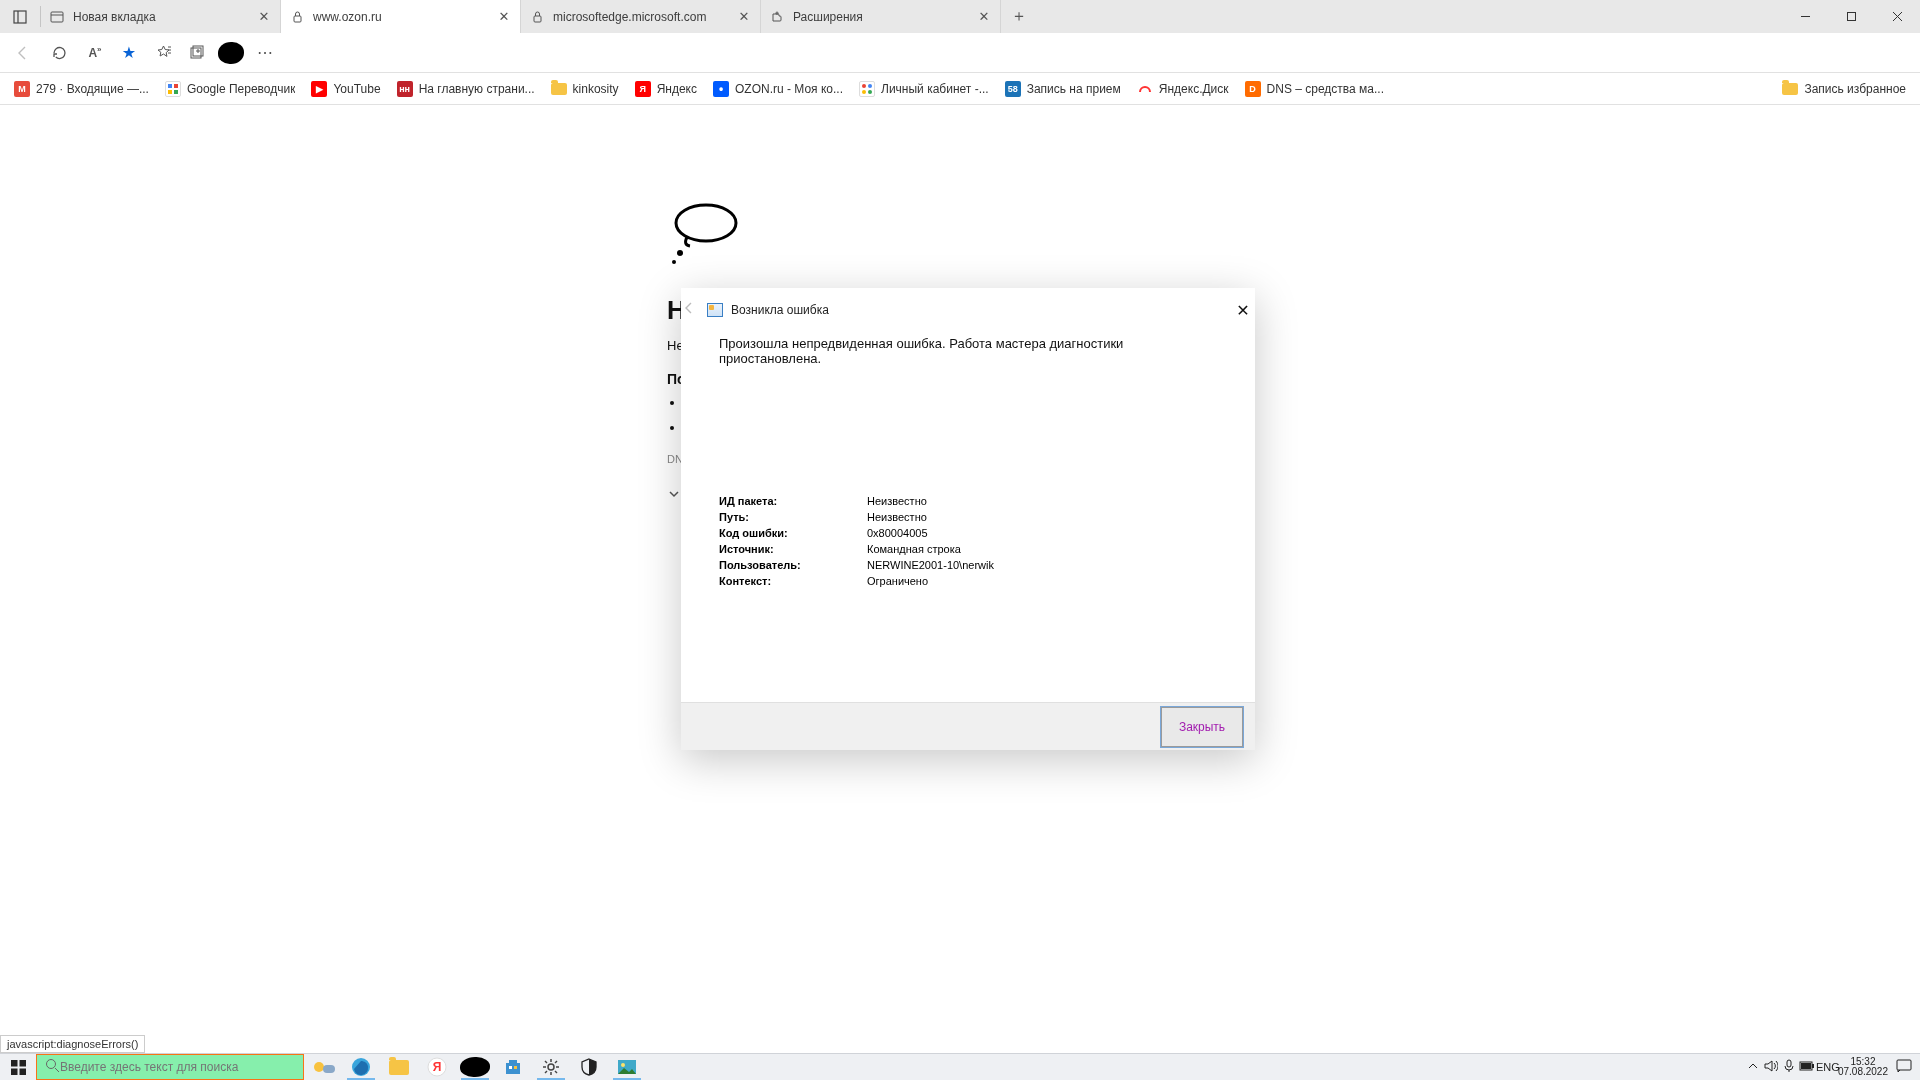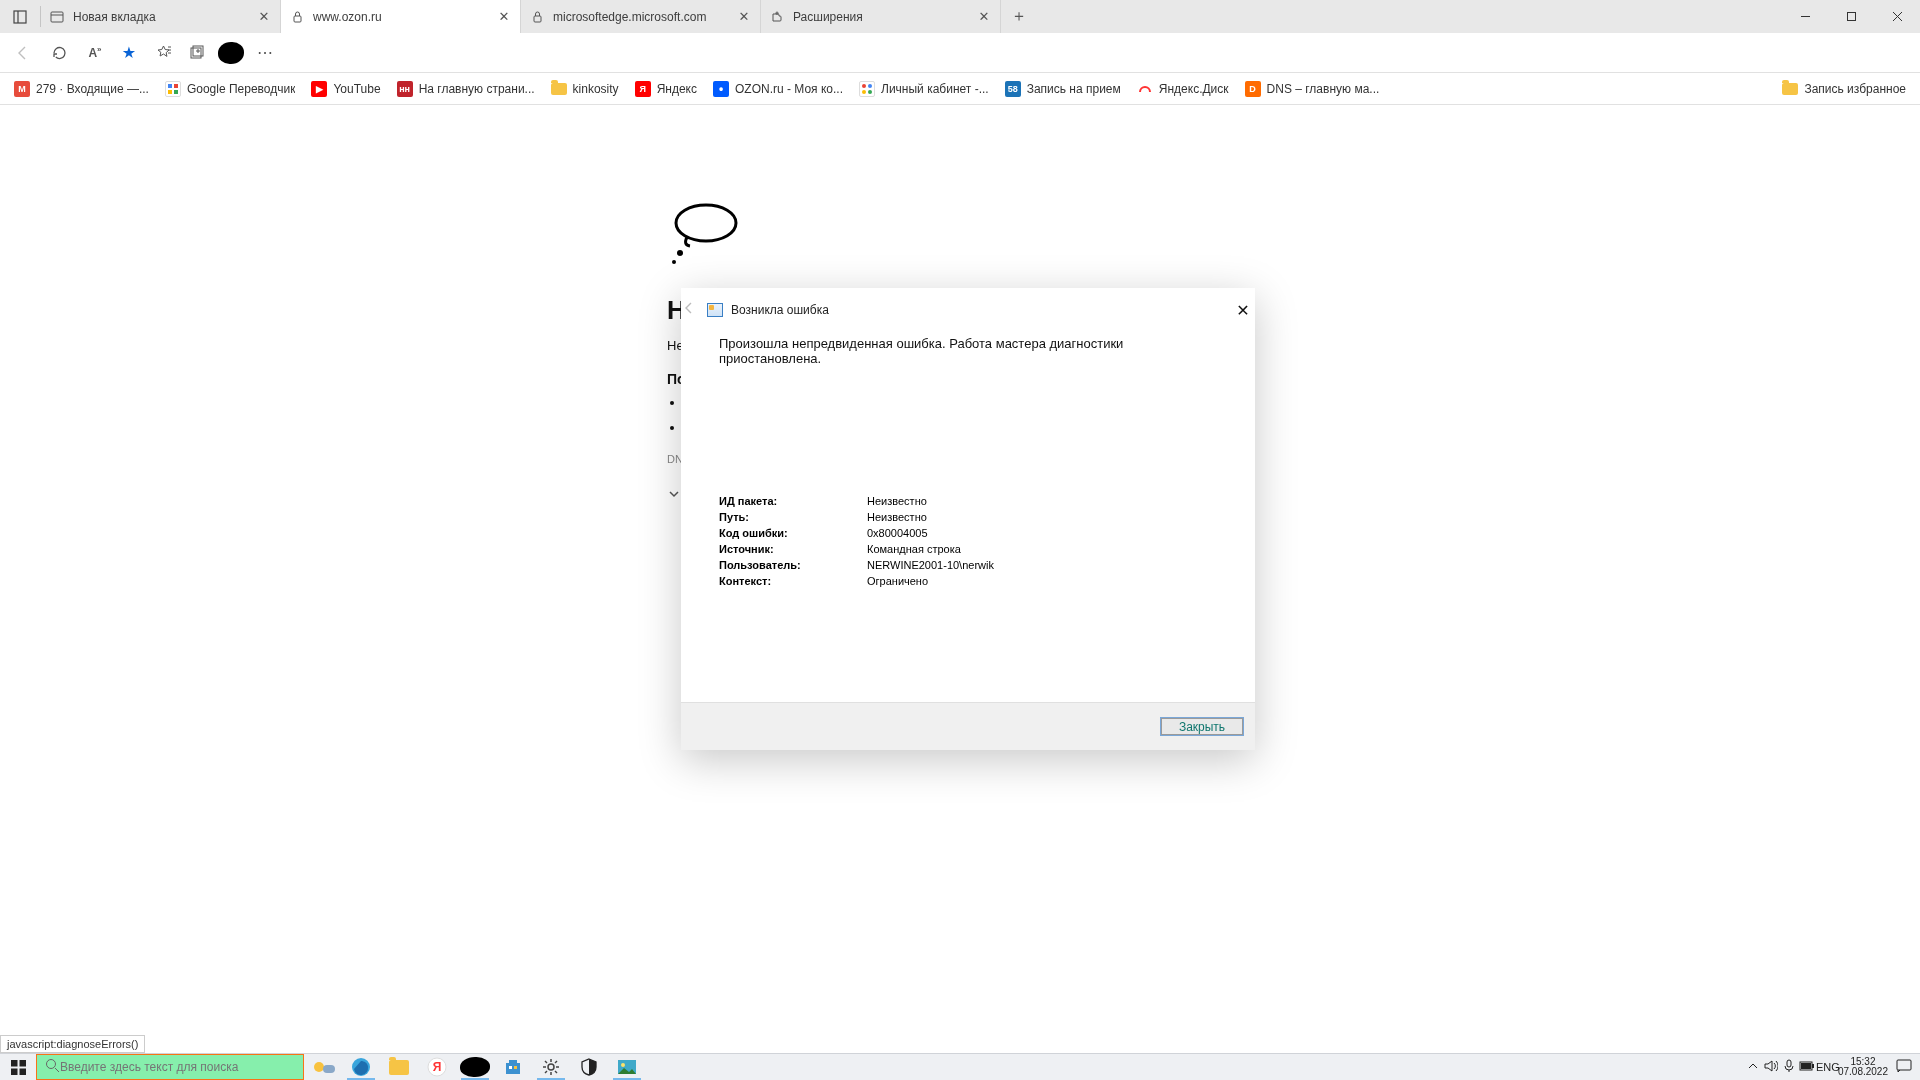--- a/index.html
+++ b/index.html
@@ -60,21 +60,21 @@
 .dlg-ico:before { content:""; position:absolute; left:1px; top:1px; width:5px; height:5px; background:#f4b53f; border-radius:1px; }
 .dlg-title { font-size:12px; color:#222; }
 .dlg-x { margin-left:auto; font-size:16px; color:#111; width:24px; text-align:center; }
 .dlg-body { flex:1; padding:4px 38px 10px 38px; }
 .dlg-h { font-size:15px; color:#0a64d6; line-height:1.35; margin-bottom:14px; }
 .dlg-desc { font-size:13px; color:#111; }
 .dlg-table { margin-top:128px; font-size:11px; }
 .dlg-table .row { display:flex; line-height:1.45; }
 .dlg-table .k { width:148px; font-weight:700; }
 .dlg-foot { height:48px; background:#f0f0f0; display:flex; align-items:center; justify-content:flex-end; padding:0 12px; border-top:1px solid #e0e0e0; }
-.dlg-btn { min-width:82px; height:17px; background:#e9e9e9; border:1px solid #9a9a9a; font-size:12px; color:#0f766e; display:flex; align-items:center; justify-content:center; padding:0 10px; box-shadow:0 0 0 1px #7aa7d8; }
+.dlg-btn { min-width:82px; height:40px; background:#e9e9e9; border:1px solid #9a9a9a; font-size:12px; color:#a21caf; display:flex; align-items:center; justify-content:center; padding:0 10px; box-shadow:0 0 0 1px #7aa7d8; }
 
 
 .taskbar { position:absolute; bottom:0; left:0; right:0; height:27px; background:#eef0f3; border-top:1px solid #d0d3d8; display:flex; align-items:center; }
 .taskbar .start { width:36px; height:100%; display:flex; align-items:center; justify-content:center; }
 .taskbar .search { height:100%; width:268px; background:#86efac; border:1px solid #f97316; display:flex; align-items:center; padding:0 8px; gap:0; }
 .taskbar .search input { border:none; outline:none; font-size:12px; flex:1; color:#666; background:transparent; }
 .task-icons { display:flex; height:100%; }
 .task-icons .ti { width:38px; display:flex; align-items:center; justify-content:center; position:relative; }
 .task-icons .ti .glow { position:absolute; bottom:0; left:5px; right:5px; height:2px; background:#76b9ed; }
 .tray { margin-left:auto; display:flex; align-items:center; height:100%; padding-right:4px; font-size:11px; color:#222; }
@@ -258,21 +258,21 @@
   <div class="bm">
         <span class="ic" style="background:#fff">
           <svg width="14" height="14">
             <path d="M2 10a5 5 0 0 1 10 0" fill="none" stroke="#f33" stroke-width="2"></path>
           </svg>
         </span>
         <span class="lbl">Яндекс.Диск</span>
       </div>
   <div class="bm">
         <span class="ic" style="background:#ff6b00">D</span>
-        <span class="lbl">DNS – главную ма...</span>
+        <span class="lbl">DNS – средства ма...</span>
       </div>
   <div class="bm-spacer"></div>
   <div class="bm">
         <span class="folder-ic"></span>
         <span class="lbl">Запись избранное</span>
       </div>
 </div>
 
 <div class="viewport">
   <div class="page-partial">

